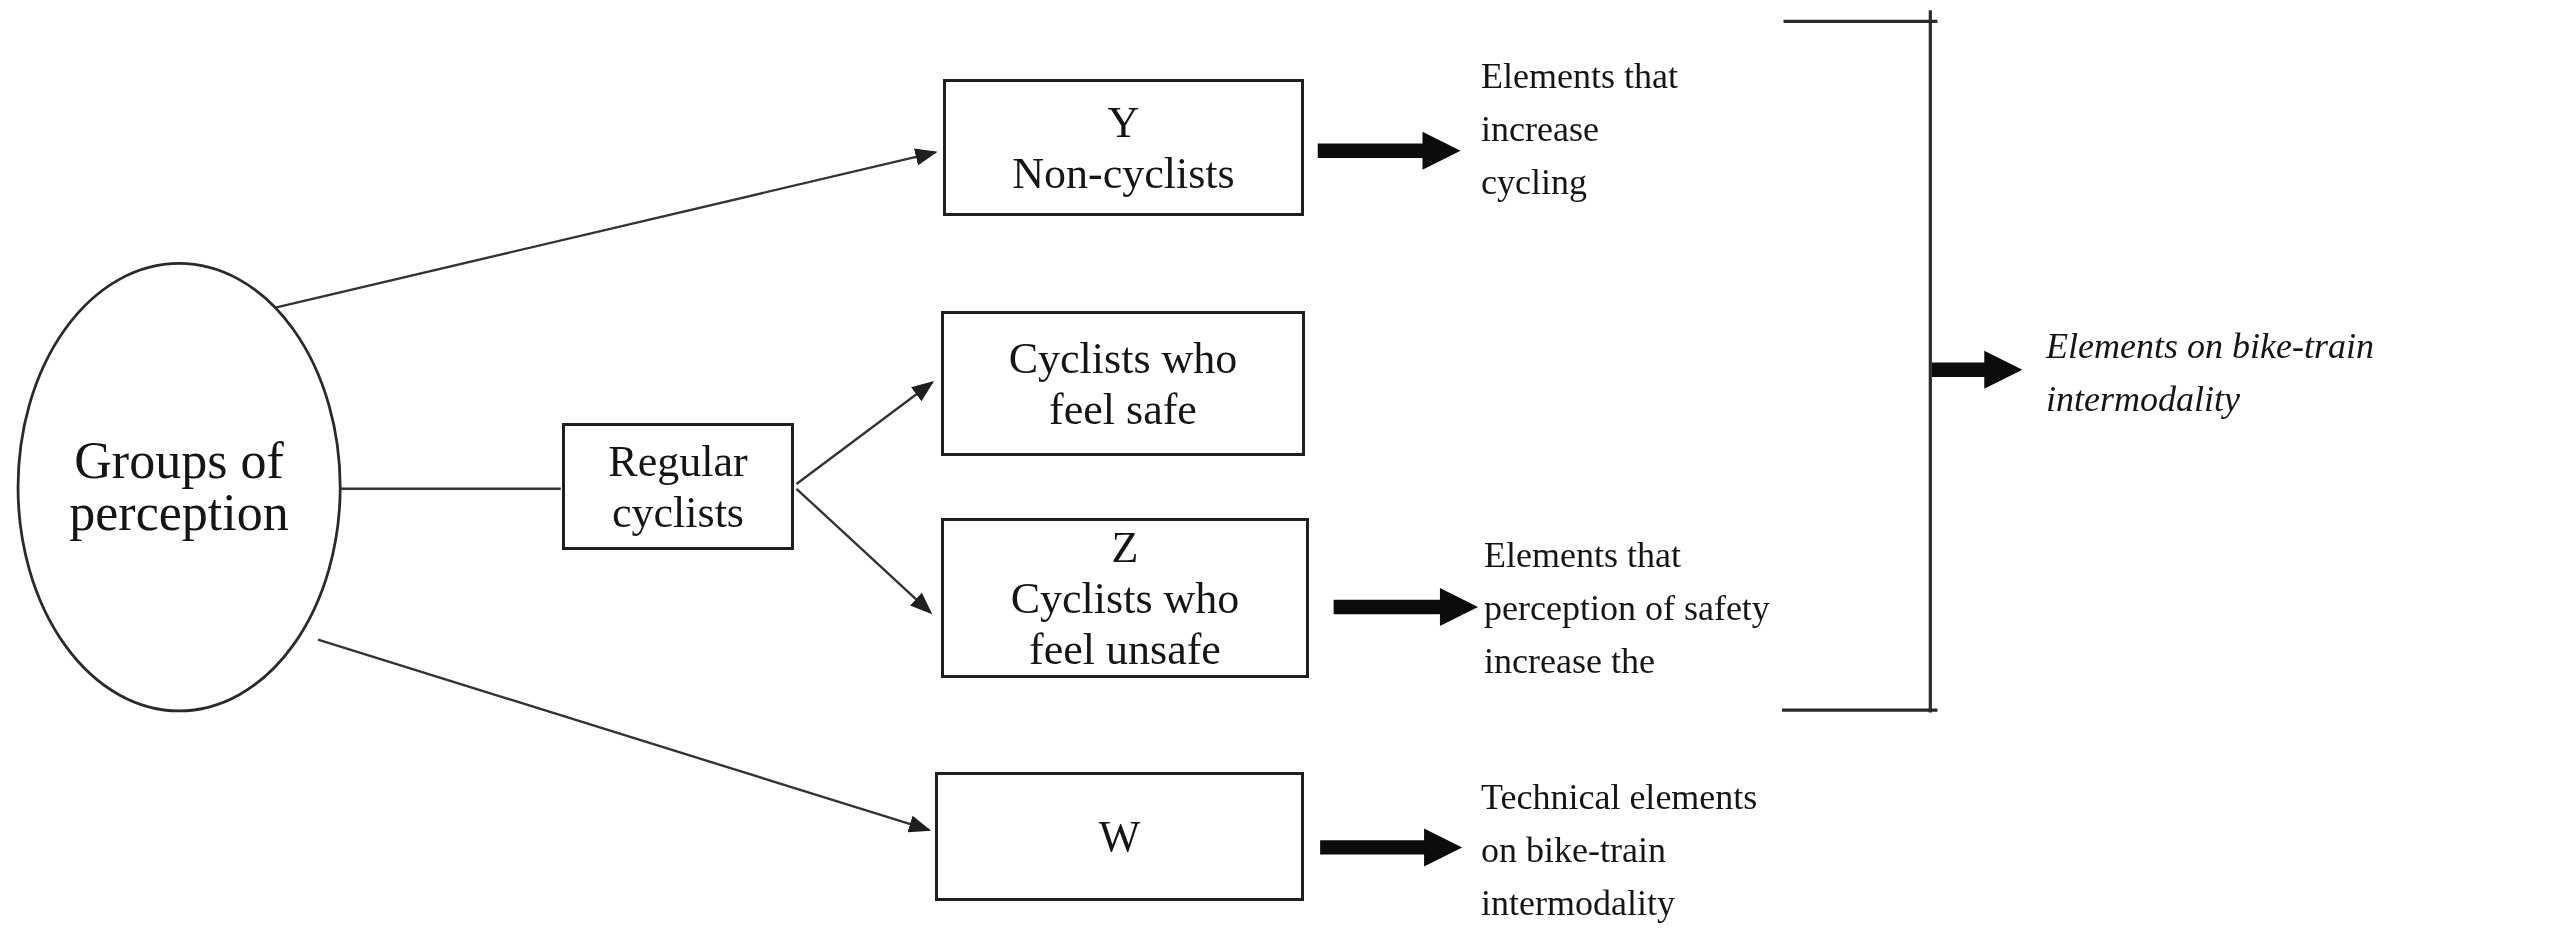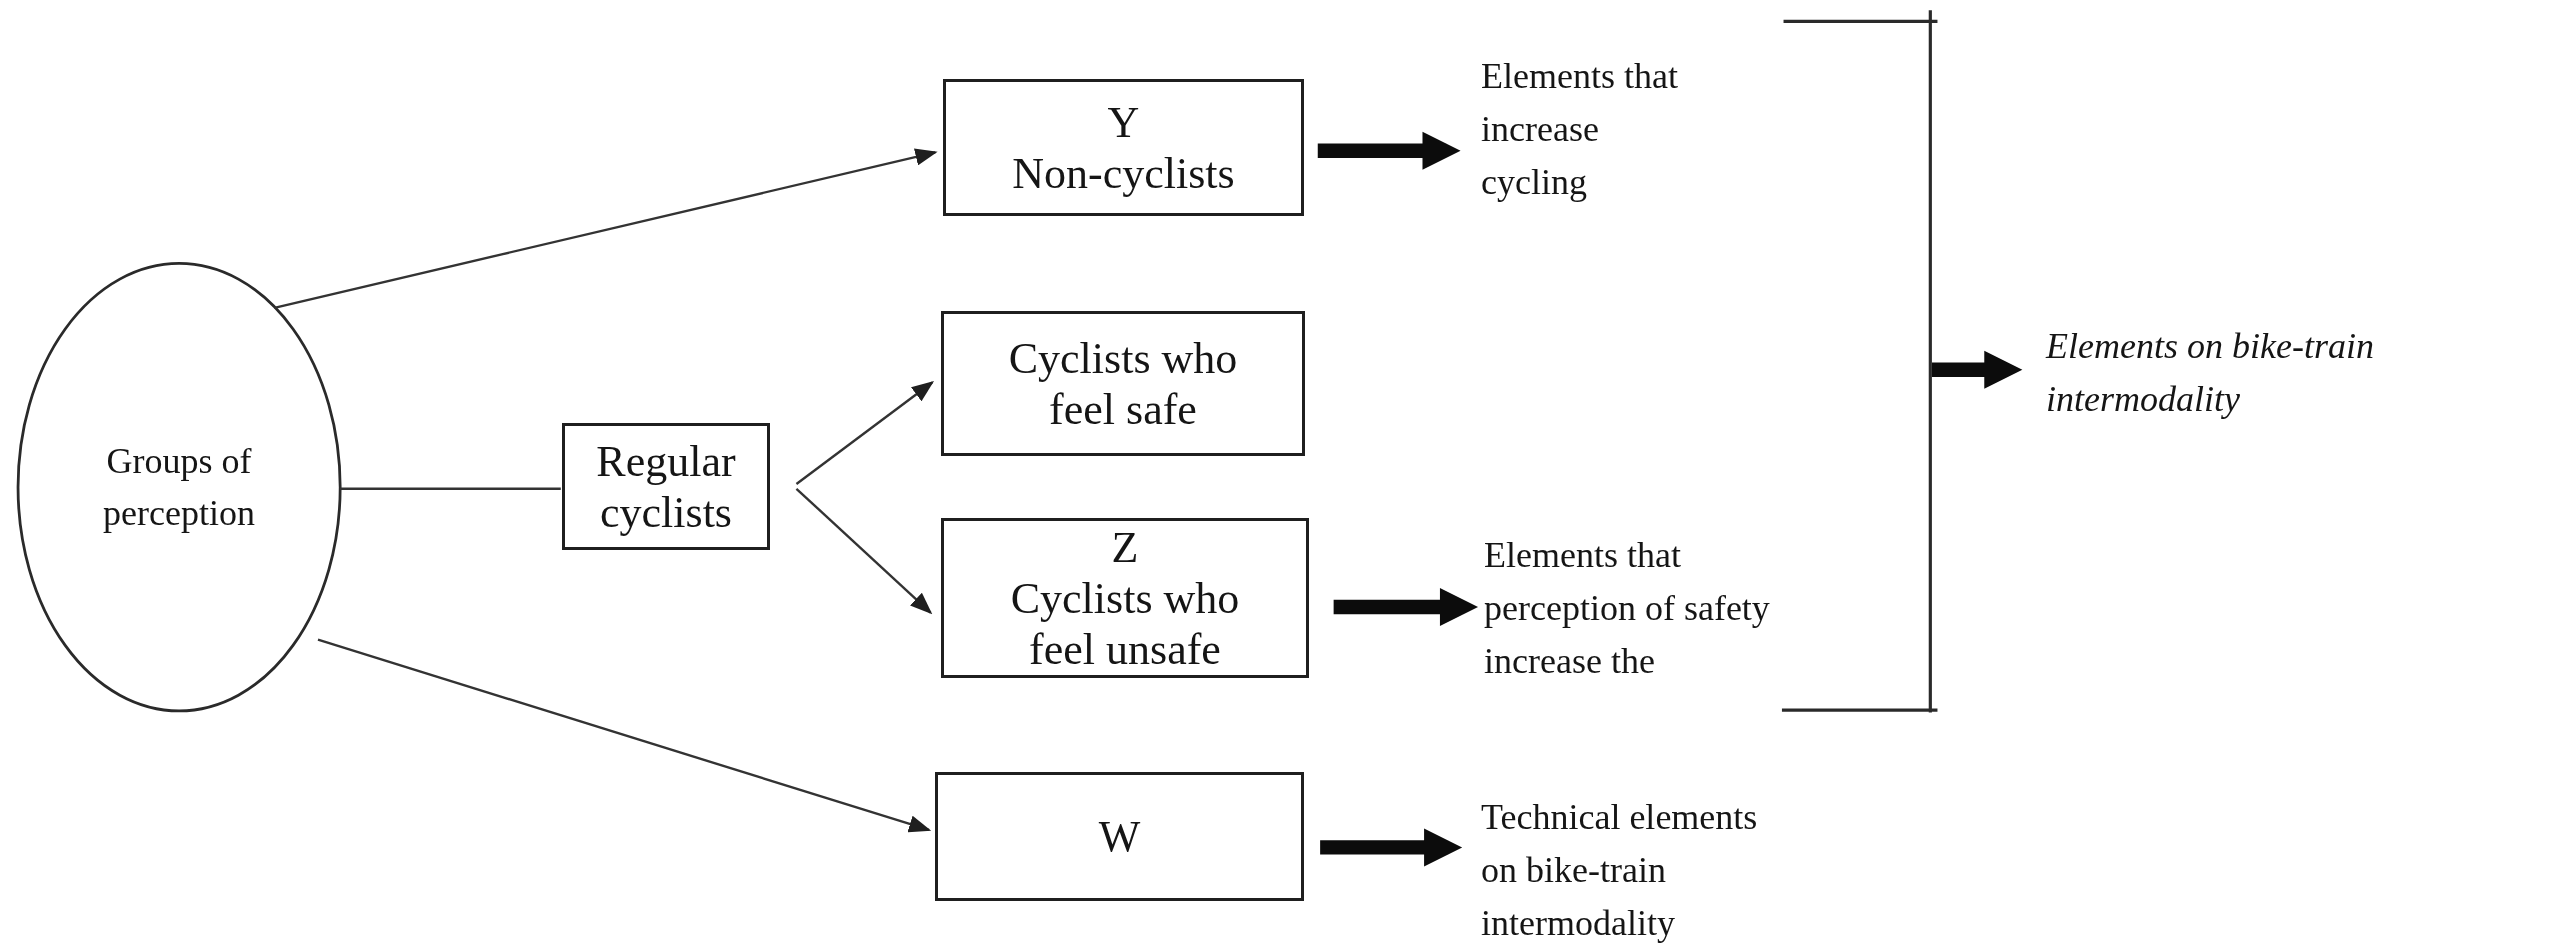--- a/index.html
+++ b/index.html
@@ -24,21 +24,21 @@
   }
   .tlabel{
     position:absolute;
     font-size:36px;line-height:53px;
     white-space:nowrap;
   }
   .ellipse-label{
     position:absolute;
     left:20px;top:435px;width:318px;
     text-align:center;
-    font-size:36px;line-height:52px;
+    font-size:52px;line-height:52px;
   }
   .tlabel span,.node span,.ellipse-label span{display:block;}
 </style>
 </head>
 <body>
 
 <div class="stage">
 
   <svg class="wires" viewBox="0 0 3245 1196">
     <defs>
@@ -69,21 +69,21 @@
   <div class="ellipse-label">
     <span>Groups of</span>
     <span>perception</span>
   </div>
 
   <div class="node" style="left:943px;top:79px;width:361px;height:137px;">
     <span>Y</span>
     <span>Non-cyclists</span>
   </div>
 
-  <div class="node" style="left:562px;top:423px;width:208px;height:127px;">
+  <div class="node" style="left:562px;top:423px;width:232px;height:127px;">
     <span>Regular</span>
     <span>cyclists</span>
   </div>
 
   <div class="node" style="left:941px;top:311px;width:364px;height:145px;">
     <span>Cyclists who</span>
     <span>feel safe</span>
   </div>
 
   <div class="node" style="left:941px;top:518px;width:368px;height:160px;">
@@ -101,21 +101,21 @@
     <span>increase</span>
     <span>cycling</span>
   </div>
 
   <div class="tlabel" style="left:1484px;top:529px;">
     <span>Elements that</span>
     <span>perception of safety</span>
     <span>increase the</span>
   </div>
 
-  <div class="tlabel" style="left:1481px;top:771px;margin-top:20px;">
+  <div class="tlabel" style="left:1481px;top:771px;">
     <span>Technical elements</span>
     <span>on bike-train</span>
     <span>intermodality</span>
   </div>
 
   <div class="tlabel" style="left:2046px;top:320px;font-style:italic;">
     <span>Elements on bike-train</span>
     <span>intermodality</span>
   </div>
 

